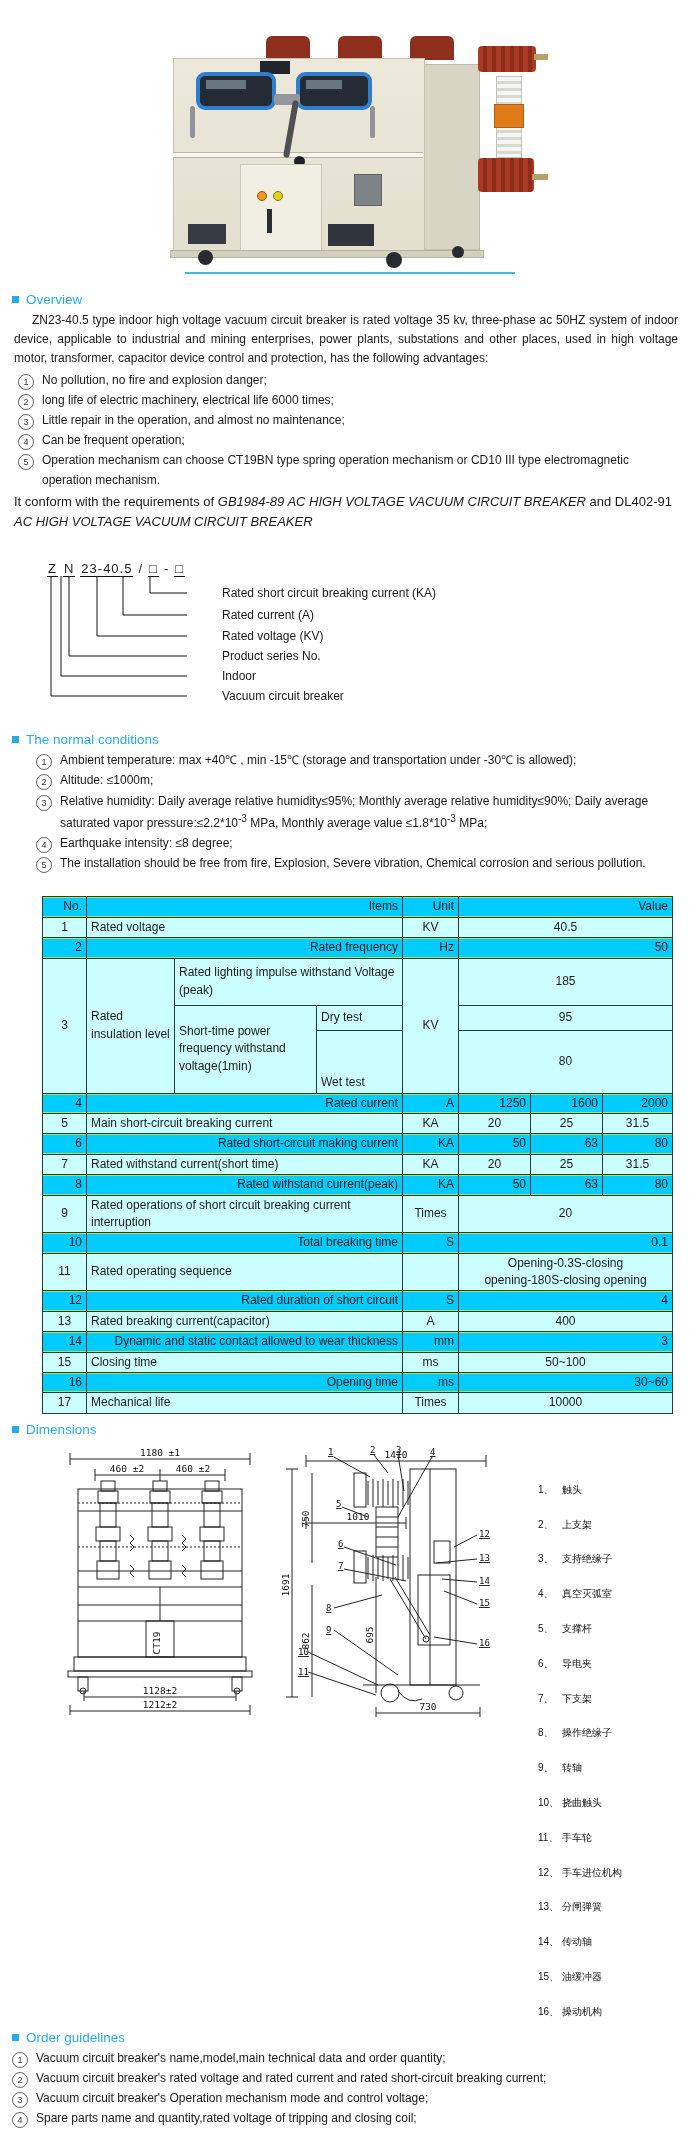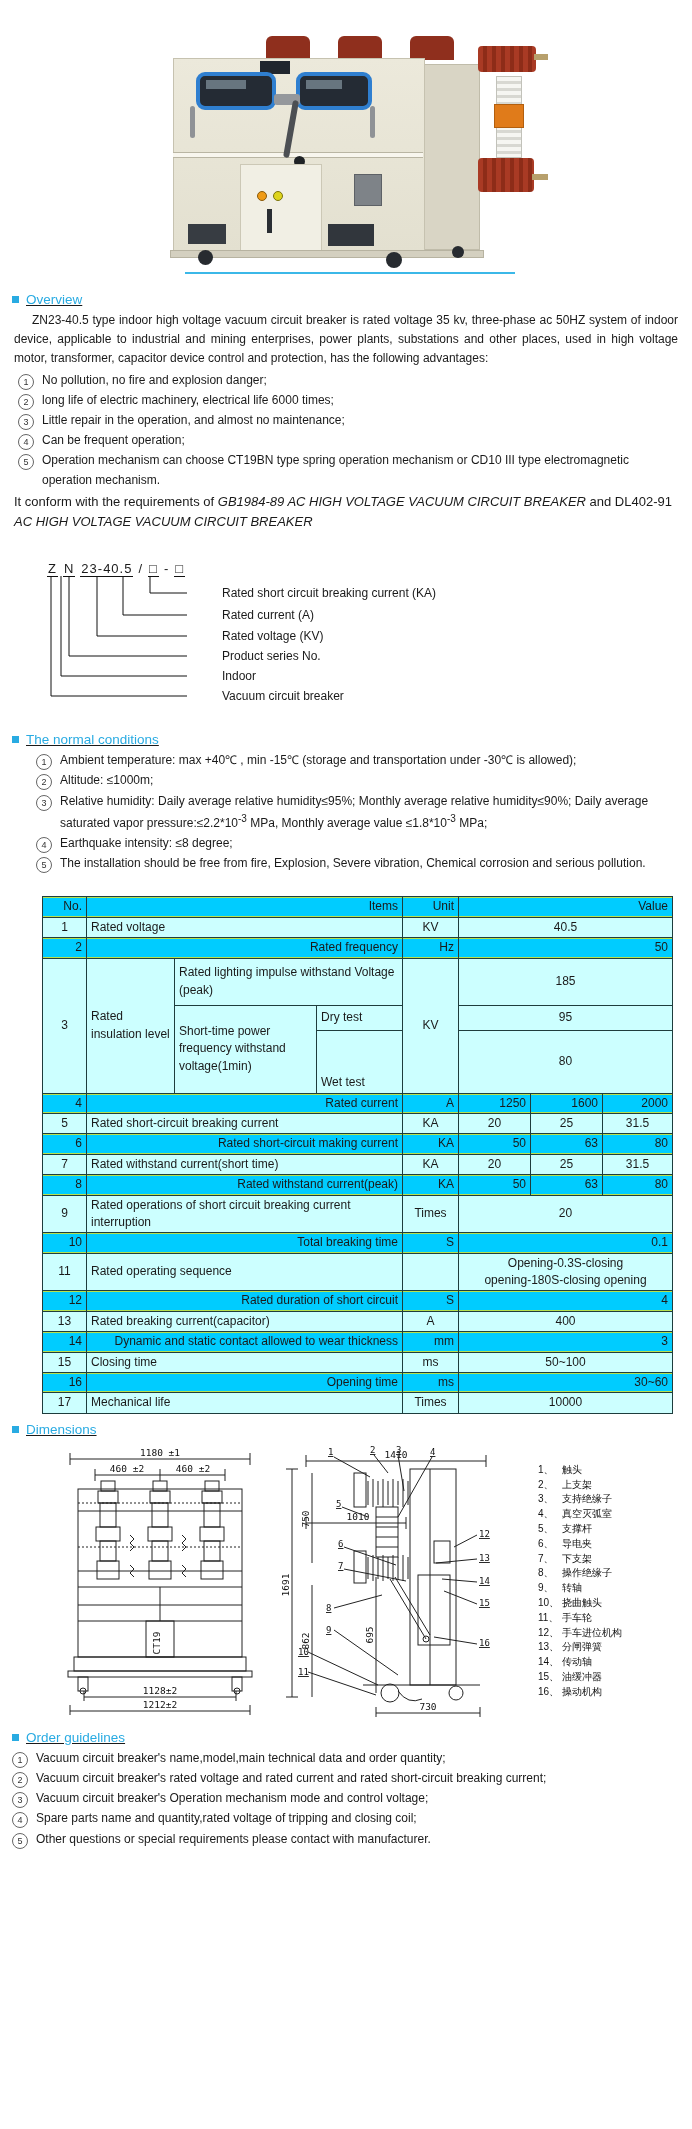--- a/index.html
+++ b/index.html
@@ -1,20 +1,20 @@
 <!DOCTYPE html>
 <html><head>
 <meta charset="utf-8">
 <style>
   html,body{margin:0;padding:0;background:#fff;}
   body{font-family:"Liberation Sans",sans-serif;color:#1a1a1a;}
   .page{width:692px;min-height:2129px;background:#fff;position:relative;}
 
   
-  .sect{display:flex;align-items:center;margin:0 0 4px 12px;text-decoration:underline;}
+  .sect{display:flex;align-items:center;margin:0 0 4px 12px;}
   .sect .bullet{width:7px;height:7px;background:#29abe2;display:inline-block;margin-right:7px;}
   .sect .stitle{color:#29abe2;font-size:13.5px;}
 
   
   .photo{position:relative;width:400px;height:258px;margin:6px 0 0 148px;}
   .photo div{position:absolute;}
   .cab{left:25px;top:52px;width:250px;height:192px;background:linear-gradient(180deg,#ece9db,#e3e0d0);border:1px solid #c6c2b0;}
   .cabside{left:276px;top:58px;width:54px;height:184px;background:#d9d5c5;border:1px solid #c0bcaa;}
   .bush{top:30px;width:44px;height:24px;background:#8f2f1d;border-radius:6px 6px 0 0;}
   .win{top:66px;height:30px;background:#242b34;border:4px solid #2f7fd0;border-radius:9px;}
@@ -64,21 +64,21 @@
   td.c{text-align:center;}
   td.l{text-align:left;padding-left:6px;}
 
   
   .dims-row{display:flex;margin:8px 0 0 60px;align-items:flex-start;}
   .dim-svg{display:block;}
   .dim-svg line, .dim-svg rect, .dim-svg circle, .dim-svg path, .dim-svg polyline{stroke:#222;stroke-width:1;fill:none;}
   .dim-svg text{font-size:9.5px;fill:#111;stroke:none;font-family:"DejaVu Sans Mono",monospace;}
   .dim-svg text.co{font-size:9px;text-decoration:underline;}
   .parts{margin-left:45px;margin-top:18px;font-size:10px;line-height:1.48;color:#111;}
-  .part{white-space:nowrap;}
+  .part{white-space:nowrap;margin-top:20px;}
   .part .pn{display:inline-block;min-width:24px;}
 
   .order-item{display:flex;margin:1px 10px 1px 12px;font-size:12px;line-height:1.6;}
   .spacer-sm{height:10px;}
   .spacer-md{height:18px;}
 </style>
 </head>
 <body>
 
 <div class="page">
@@ -250,21 +250,21 @@
     <tr class="hl">
       <td class="c">4</td>
       <td class="l" colspan="3">Rated current</td>
       <td class="c">A</td>
       <td class="c">1250</td>
       <td class="c">1600</td>
       <td class="c">2000</td>
     </tr>
     <tr>
       <td class="c">5</td>
-      <td class="l" colspan="3">Rated short-circuit breaking current</td>
+      <td class="l" colspan="3">Main short-circuit breaking current</td>
       <td class="c">KA</td>
       <td class="c">20</td>
       <td class="c">25</td>
       <td class="c">31.5</td>
     </tr>
     <tr class="hl">
       <td class="c">6</td>
       <td class="l" colspan="3">Rated short-circuit making current</td>
       <td class="c">KA</td>
       <td class="c">50</td>

